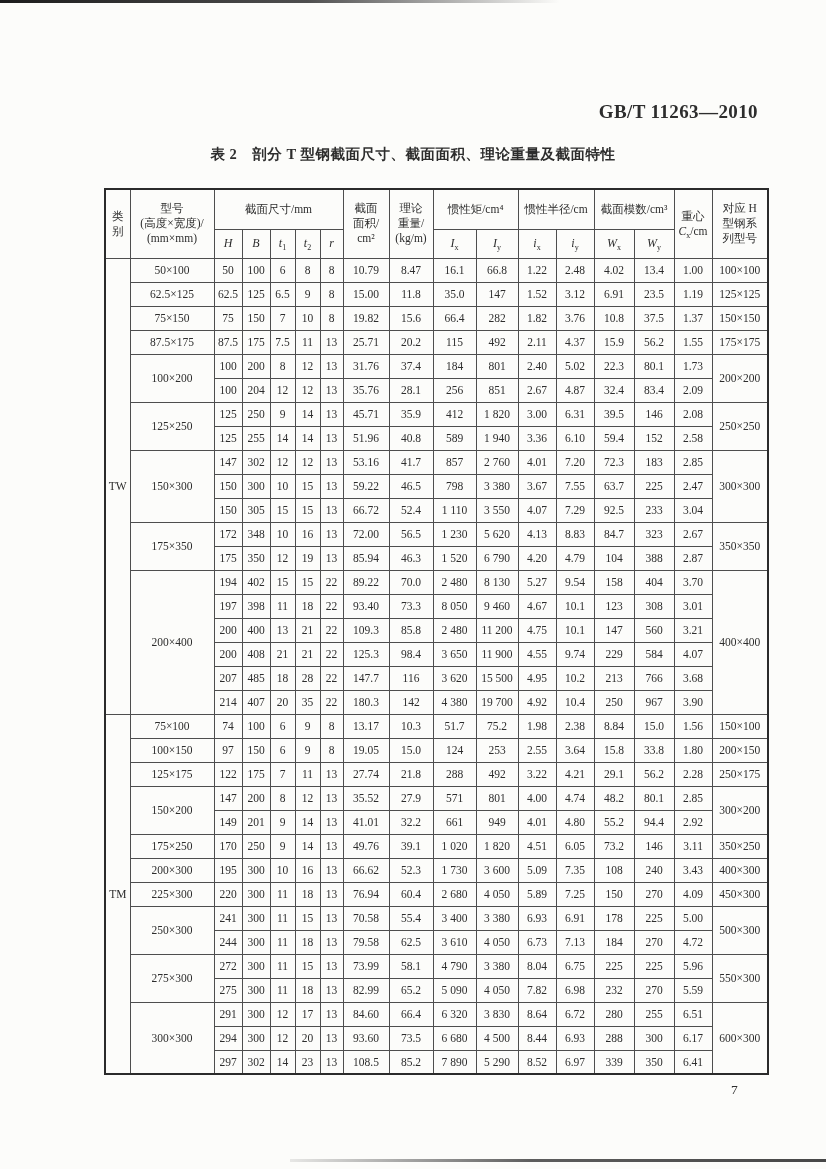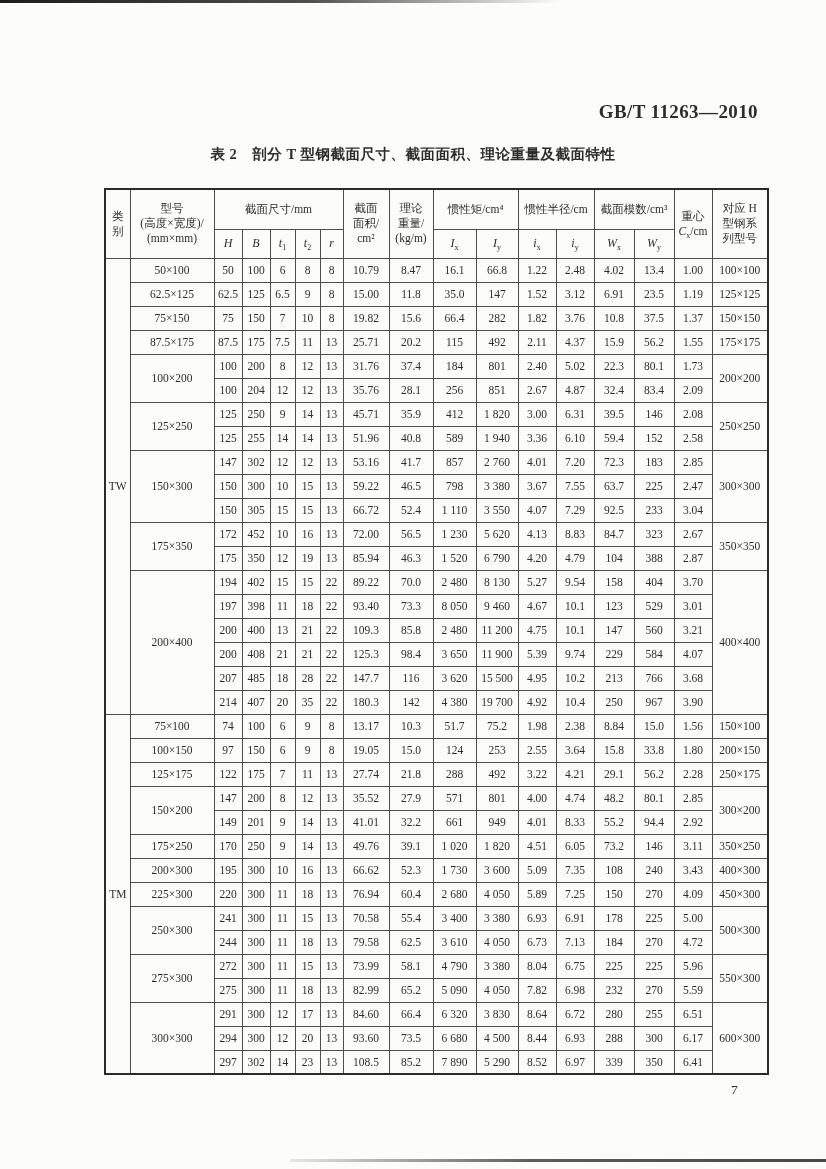--- a/index.html
+++ b/index.html
@@ -285,21 +285,21 @@
         <td>3 550</td>
         <td>4.07</td>
         <td>7.29</td>
         <td>92.5</td>
         <td>233</td>
         <td>3.04</td>
       </tr>
       <tr>
         <td rowspan="2">175×350</td>
         <td>172</td>
-        <td>452</td>
+        <td>348</td>
         <td>10</td>
         <td>16</td>
         <td>13</td>
         <td>72.00</td>
         <td>56.5</td>
         <td>1 230</td>
         <td>5 620</td>
         <td>4.13</td>
         <td>8.83</td>
         <td>84.7</td>
@@ -347,21 +347,21 @@
         <td>11</td>
         <td>18</td>
         <td>22</td>
         <td>93.40</td>
         <td>73.3</td>
         <td>8 050</td>
         <td>9 460</td>
         <td>4.67</td>
         <td>10.1</td>
         <td>123</td>
-        <td>529</td>
+        <td>308</td>
         <td>3.01</td>
       </tr>
       <tr>
         <td>200</td>
         <td>400</td>
         <td>13</td>
         <td>21</td>
         <td>22</td>
         <td>109.3</td>
         <td>85.8</td>
@@ -376,21 +376,21 @@
       <tr>
         <td>200</td>
         <td>408</td>
         <td>21</td>
         <td>21</td>
         <td>22</td>
         <td>125.3</td>
         <td>98.4</td>
         <td>3 650</td>
         <td>11 900</td>
-        <td>5.39</td>
+        <td>4.55</td>
         <td>9.74</td>
         <td>229</td>
         <td>584</td>
         <td>4.07</td>
       </tr>
       <tr>
         <td>207</td>
         <td>485</td>
         <td>18</td>
         <td>28</td>
@@ -498,21 +498,21 @@
         <td>149</td>
         <td>201</td>
         <td>9</td>
         <td>14</td>
         <td>13</td>
         <td>41.01</td>
         <td>32.2</td>
         <td>661</td>
         <td>949</td>
         <td>4.01</td>
-        <td>8.33</td>
+        <td>4.80</td>
         <td>55.2</td>
         <td>94.4</td>
         <td>2.92</td>
       </tr>
       <tr>
         <td>175×250</td>
         <td>170</td>
         <td>250</td>
         <td>9</td>
         <td>14</td>

